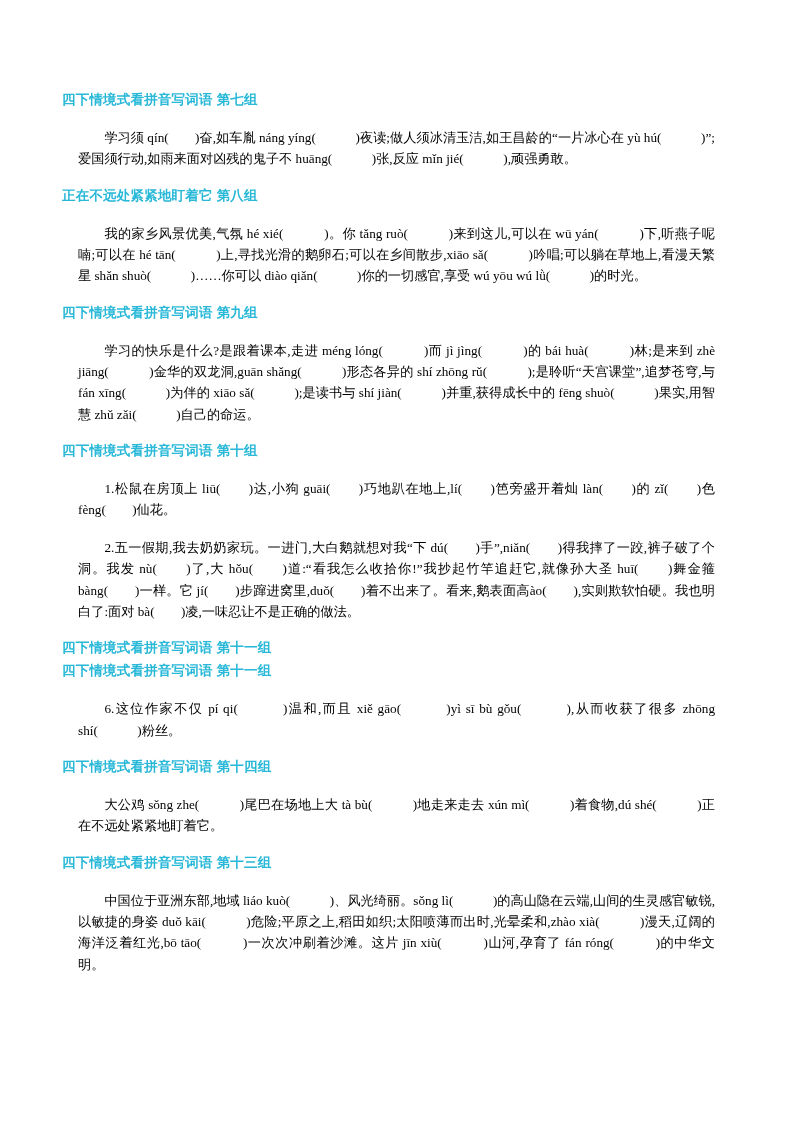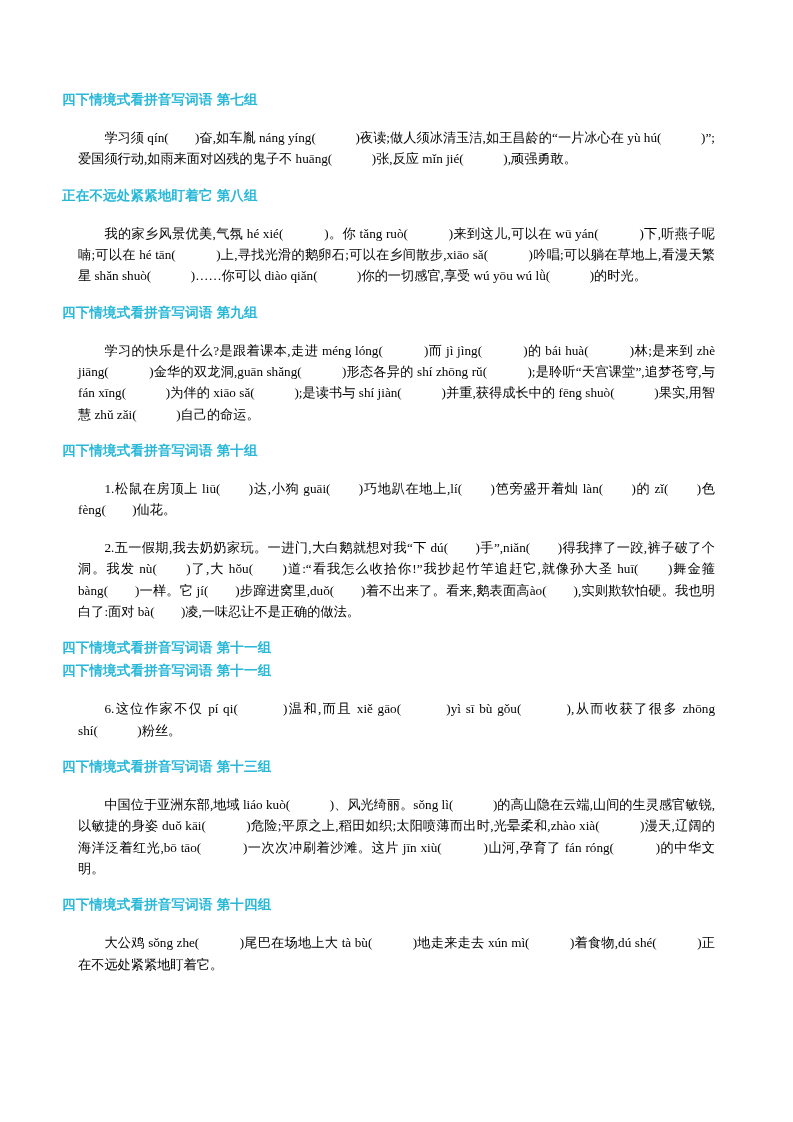--- a/index.html
+++ b/index.html
@@ -73,22 +73,22 @@
   <div class="group">
     <div class="group-title">四下情境式看拼音写词语 第十一组</div>
   </div>
 
   <div class="group">
     <div class="group-title">四下情境式看拼音写词语 第十一组</div>
     <p class="para indent">6.这位作家不仅 pí qi(　　　)温和,而且 xiě gāo(　　　)yì sī bù gǒu(　　　),从而收获了很多 zhōng shí(　　　)粉丝。</p>
   </div>
 
   <div class="group">
-    <div class="group-title">四下情境式看拼音写词语 第十三组</div>
-    <p class="para indent">中国位于亚洲东部,地域 liáo kuò(　　　)、风光绮丽。sǒng lì(　　　)的高山隐在云端,山间的生灵感官敏锐,以敏捷的身姿 duǒ kāi(　　　)危险;平原之上,稻田如织;太阳喷薄而出时,光晕柔和,zhào xià(　　　)漫天,辽阔的海洋泛着红光,bō tāo(　　　)一次次冲刷着沙滩。这片 jīn xiù(　　　)山河,孕育了 fán róng(　　　)的中华文明。</p>
+    <div class="group-title">四下情境式看拼音写词语 第十四组</div>
+    <p class="para indent">大公鸡 sǒng zhe(　　　)尾巴在场地上大 tà bù(　　　)地走来走去 xún mì(　　　)着食物,dú shé(　　　)正在不远处紧紧地盯着它。</p>
   </div>
 
   <div class="group">
-    <div class="group-title">四下情境式看拼音写词语 第十四组</div>
-    <p class="para indent">大公鸡 sǒng zhe(　　　)尾巴在场地上大 tà bù(　　　)地走来走去 xún mì(　　　)着食物,dú shé(　　　)正在不远处紧紧地盯着它。</p>
+    <div class="group-title">四下情境式看拼音写词语 第十三组</div>
+    <p class="para indent">中国位于亚洲东部,地域 liáo kuò(　　　)、风光绮丽。sǒng lì(　　　)的高山隐在云端,山间的生灵感官敏锐,以敏捷的身姿 duǒ kāi(　　　)危险;平原之上,稻田如织;太阳喷薄而出时,光晕柔和,zhào xià(　　　)漫天,辽阔的海洋泛着红光,bō tāo(　　　)一次次冲刷着沙滩。这片 jīn xiù(　　　)山河,孕育了 fán róng(　　　)的中华文明。</p>
   </div>
 
 </div>
 
 </body></html>

